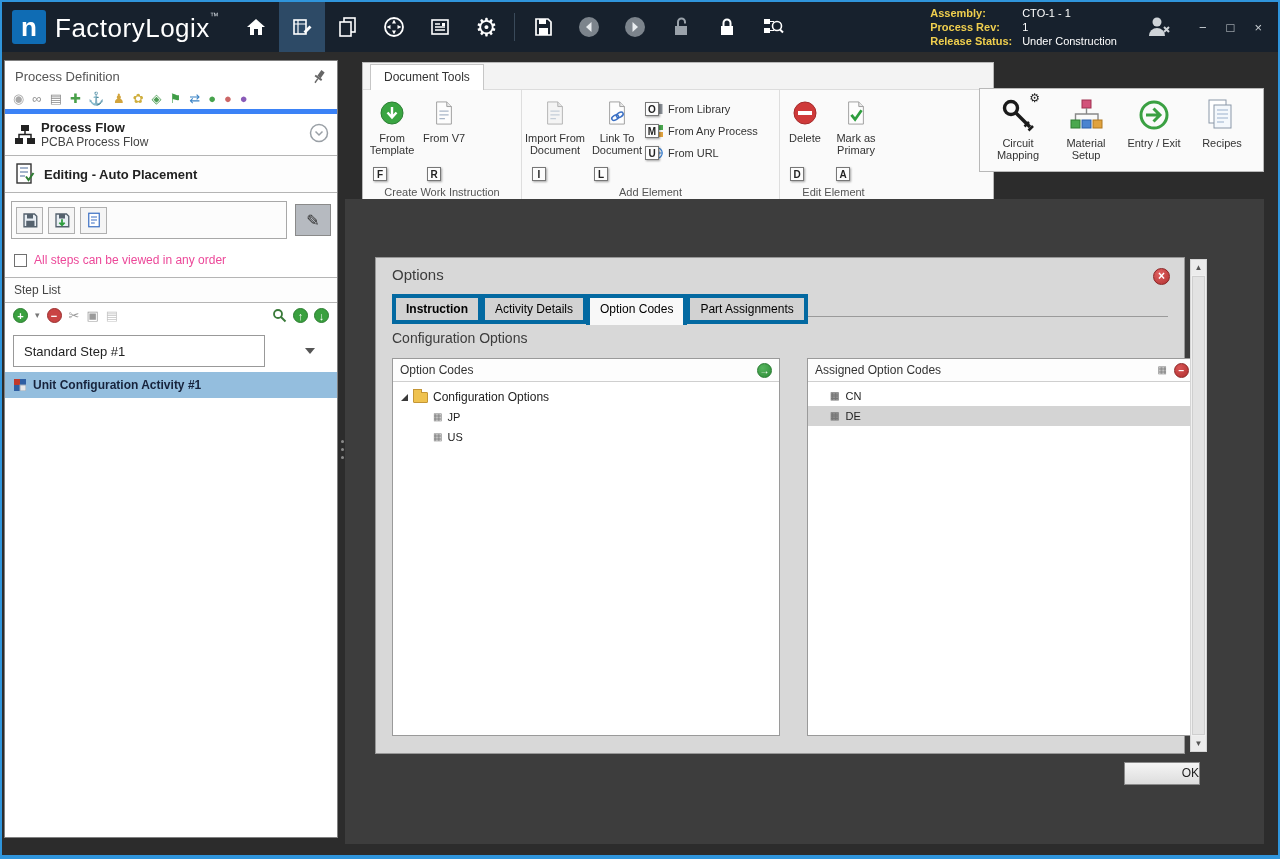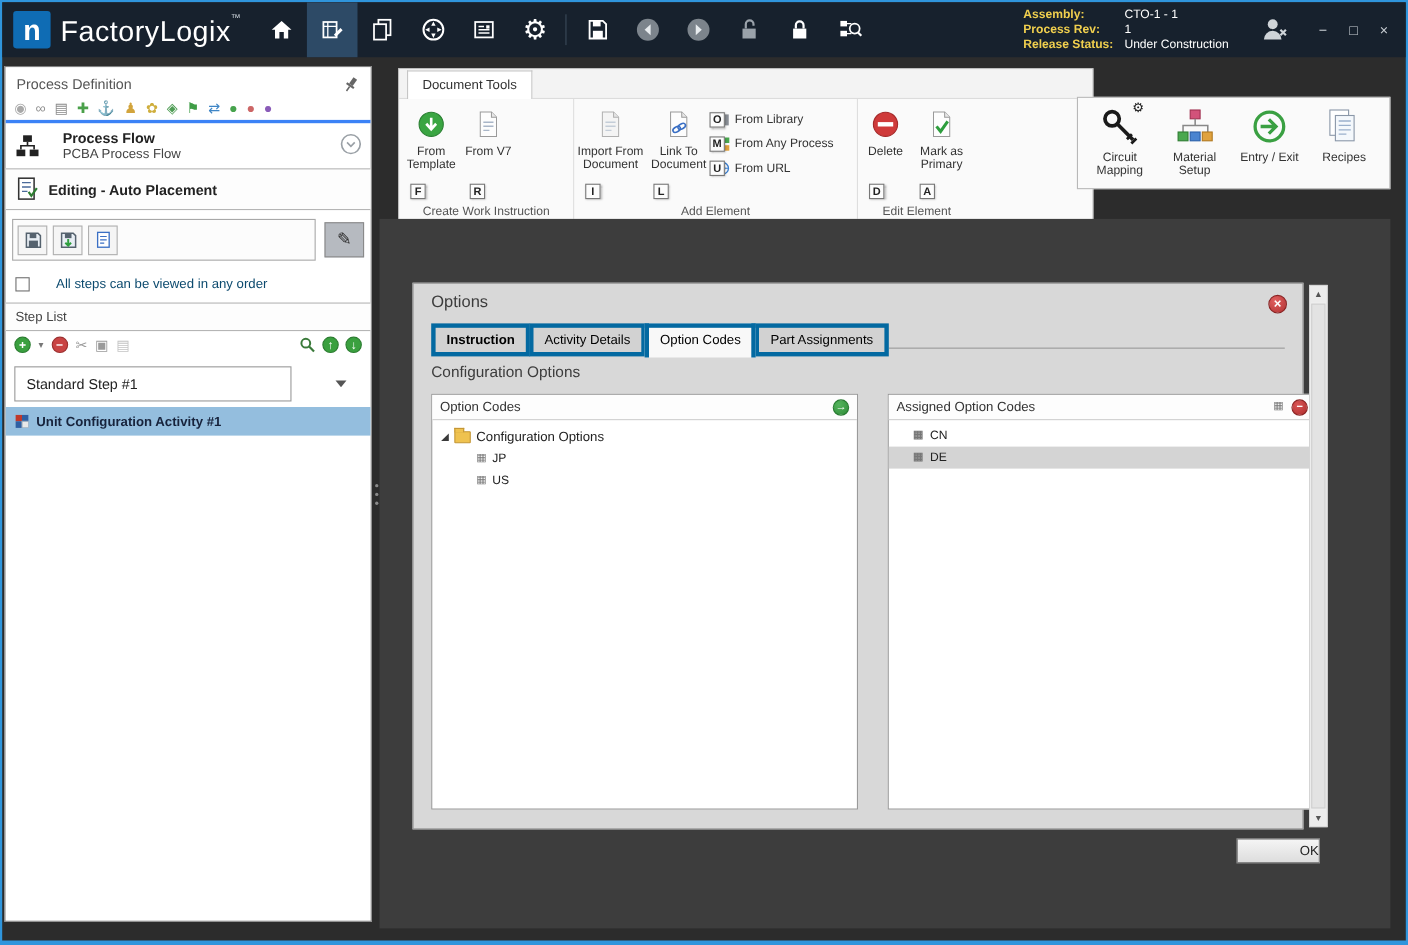--- a/index.html
+++ b/index.html
@@ -22,30 +22,30 @@
 .assembly .val{color:#fff}
 .user-slot{width:52px;height:50px;display:flex;align-items:center;justify-content:center;margin-right:14px}
 .win-controls{display:flex;gap:20px;color:#c9ced3;font-size:13px;margin-right:6px;align-items:center}
 .win-controls span{line-height:1}
 
 
 .left-panel{position:absolute;left:2px;top:58px;width:334px;height:778px;background:#fff;border:1px solid #808080;font-size:12px;color:#333;overflow:hidden}
 .lp-header{display:flex;align-items:flex-start;justify-content:space-between;padding:8px 10px 2px}
 .lp-title{font-size:13px;color:#555}
 .lp-toolbar{display:flex;align-items:center;gap:8px;padding:5px 8px 4px;font-size:13px;line-height:1}
-.pf-row{display:flex;align-items:center;padding:6px 8px;gap:20px;border-top:3px solid #3b82f6}
+.pf-row{display:flex;align-items:center;padding:6px 8px;gap:4px;border-top:5px solid #3b82f6}
 .pf-texts .t{font-weight:bold;font-size:13px;color:#222}
 .pf-texts .s{font-size:12px;color:#444}
 .pf-expand{margin-left:auto}
 .edit-box{border:1px solid #b5b5b5;border-left:none;border-right:none;padding:7px 10px;display:flex;align-items:center;gap:9px;font-weight:bold;font-size:13px;color:#222;background:#fdfdfd}
 .btn-row{display:flex;align-items:center;margin:8px 6px 4px;gap:8px}
 .btn-group{flex:1;border:1px solid #a8a8a8;padding:3px 4px;display:flex;gap:5px;height:38px;align-items:center;background:#fcfcfc}
 .sm-btn{width:27px;height:27px;border:1px solid #b0b0b0;background:#f5f5f5;display:flex;align-items:center;justify-content:center}
 .pencil-btn{width:36px;height:32px;background:#b6bac0;border:1px solid #8a8a8a;display:flex;align-items:center;justify-content:center;font-size:16px;color:#2d2d2d}
-.chk-row{display:flex;align-items:center;gap:24px;padding:10px 9px;font-size:12px;color:#0c4a6e}
+.chk-row{display:flex;align-items:center;gap:7px;padding:10px 9px;font-size:12px;color:#ec4899}
 .chk{width:13px;height:13px;border:1px solid #707070;background:#fff;flex:0 0 auto}
 .sl-header{border:1px solid #b5b5b5;border-left:none;border-right:none;padding:5px 9px;font-size:12px;color:#444;background:#fdfdfd}
 .sl-toolbar{display:flex;align-items:center;gap:7px;padding:5px 8px;line-height:1}
 .sl-right{margin-left:auto;display:flex;gap:6px;align-items:center}
 .mini-circle{width:15px;height:15px;border-radius:50%;color:#fff;font-size:11px;line-height:14px;text-align:center;font-weight:bold;display:inline-block}
 .mc-green{background:#3aa03f;border:1px solid #2c7d31}
 .mc-red{background:#c94444;border:1px solid #9c3030}
 .gray-glyph{color:#9a9a9a;font-size:13px}
 .lite-glyph{color:#c4c4c4;font-size:13px}
 .caret{color:#777;font-size:9px}

